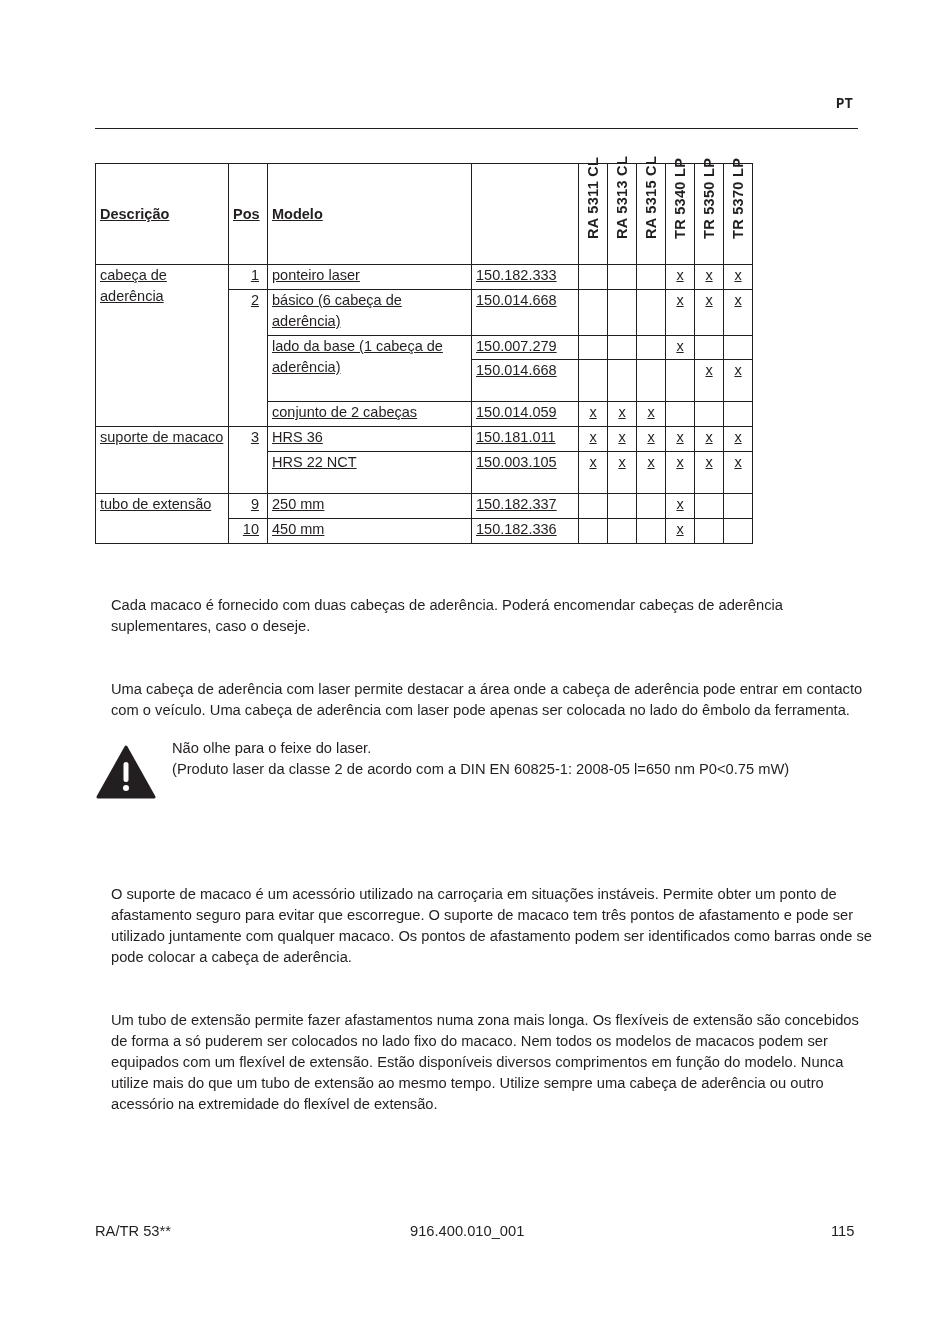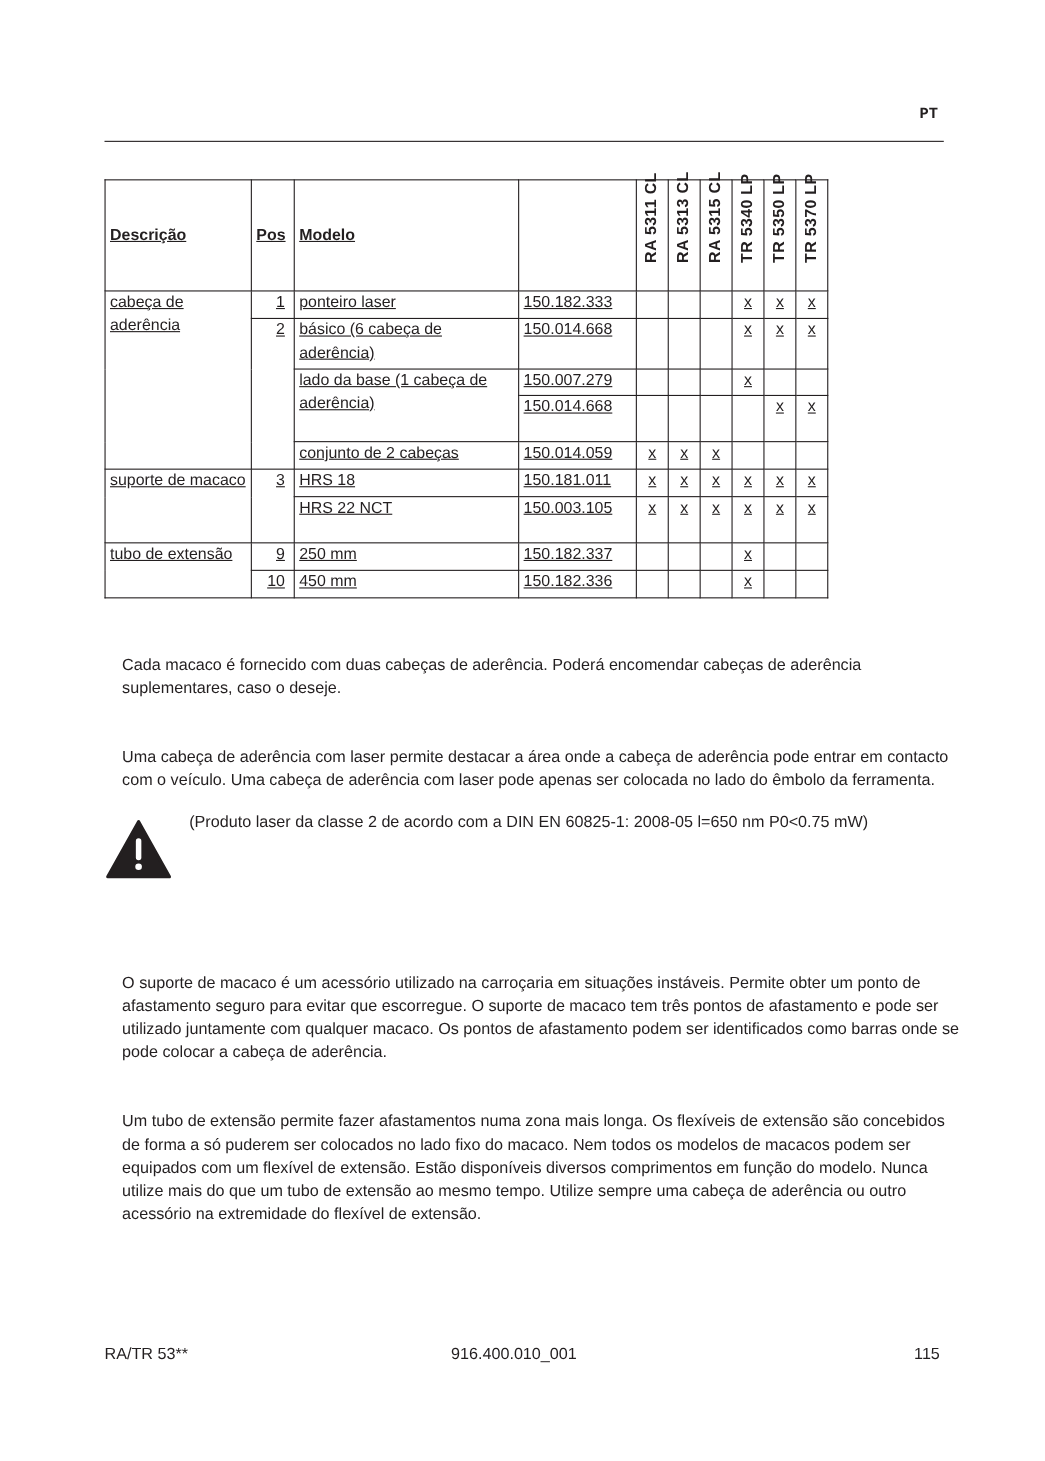--- a/index.html
+++ b/index.html
@@ -144,21 +144,21 @@
       <td class="x">x</td>
       <td class="x">x</td>
       <td class="x"></td>
       <td class="x"></td>
       <td class="x"></td>
     </tr>
 
     <tr style="height:25px">
       <td rowspan="2">suporte de macaco</td>
       <td class="pos" rowspan="2">3</td>
-      <td>HRS 18</td>
+      <td>HRS 36</td>
       <td>150.181.011</td>
       <td class="x">x</td>
       <td class="x">x</td>
       <td class="x">x</td>
       <td class="x">x</td>
       <td class="x">x</td>
       <td class="x">x</td>
     </tr>
     <tr style="height:42px">
       <td>HRS 22 NCT</td>
@@ -199,20 +199,21 @@
 
 <p class="para" style="top:579px">Cada macaco é fornecido com duas cabeças de aderência. Poderá encomendar cabeças de aderência suplementares, caso o deseje.</p>
 <p class="para" style="top:663px">Uma cabeça de aderência com laser permite destacar a área onde a cabeça de aderência pode entrar em contacto com o veículo. Uma cabeça de aderência com laser pode apenas ser colocada no lado do êmbolo da ferramenta.</p>
 
 <svg class="warn-icon" viewBox="0 0 60 54">
   <path d="M30 2 L58 52 L2 52 Z" fill="#231f20" stroke="#231f20" stroke-width="3" stroke-linejoin="round"></path>
   <rect x="27.5" y="17" width="5" height="20" rx="2.5" fill="#ffffff"></rect>
   <circle cx="30" cy="43" r="3" fill="#ffffff"></circle>
 </svg>
 <div class="warn">
+  <div>Não olhe para o feixe do laser.</div>
   <div>(Produto laser da classe 2 de acordo com a DIN EN 60825-1: 2008-05 l=650 nm P0&lt;0.75 mW)</div>
 </div>
 
 <p class="para" style="top:868px">O suporte de macaco é um acessório utilizado na carroçaria em situações instáveis. Permite obter um ponto de afastamento seguro para evitar que escorregue. O suporte de macaco tem três pontos de afastamento e pode ser utilizado juntamente com qualquer macaco. Os pontos de afastamento podem ser identificados como barras onde se pode colocar a cabeça de aderência.</p>
 <p class="para" style="top:994px">Um tubo de extensão permite fazer afastamentos numa zona mais longa. Os flexíveis de extensão são concebidos de forma a só puderem ser colocados no lado fixo do macaco. Nem todos os modelos de macacos podem ser equipados com um flexível de extensão. Estão disponíveis diversos comprimentos em função do modelo. Nunca utilize mais do que um tubo de extensão ao mesmo tempo. Utilize sempre uma cabeça de aderência ou outro acessório na extremidade do flexível de extensão.</p>
 
 <div class="footer" style="left:95px">RA/TR 53**</div>
 <div class="footer" style="left:410px">916.400.010_001</div>
 <div class="footer" style="left:831px">115</div>
 

